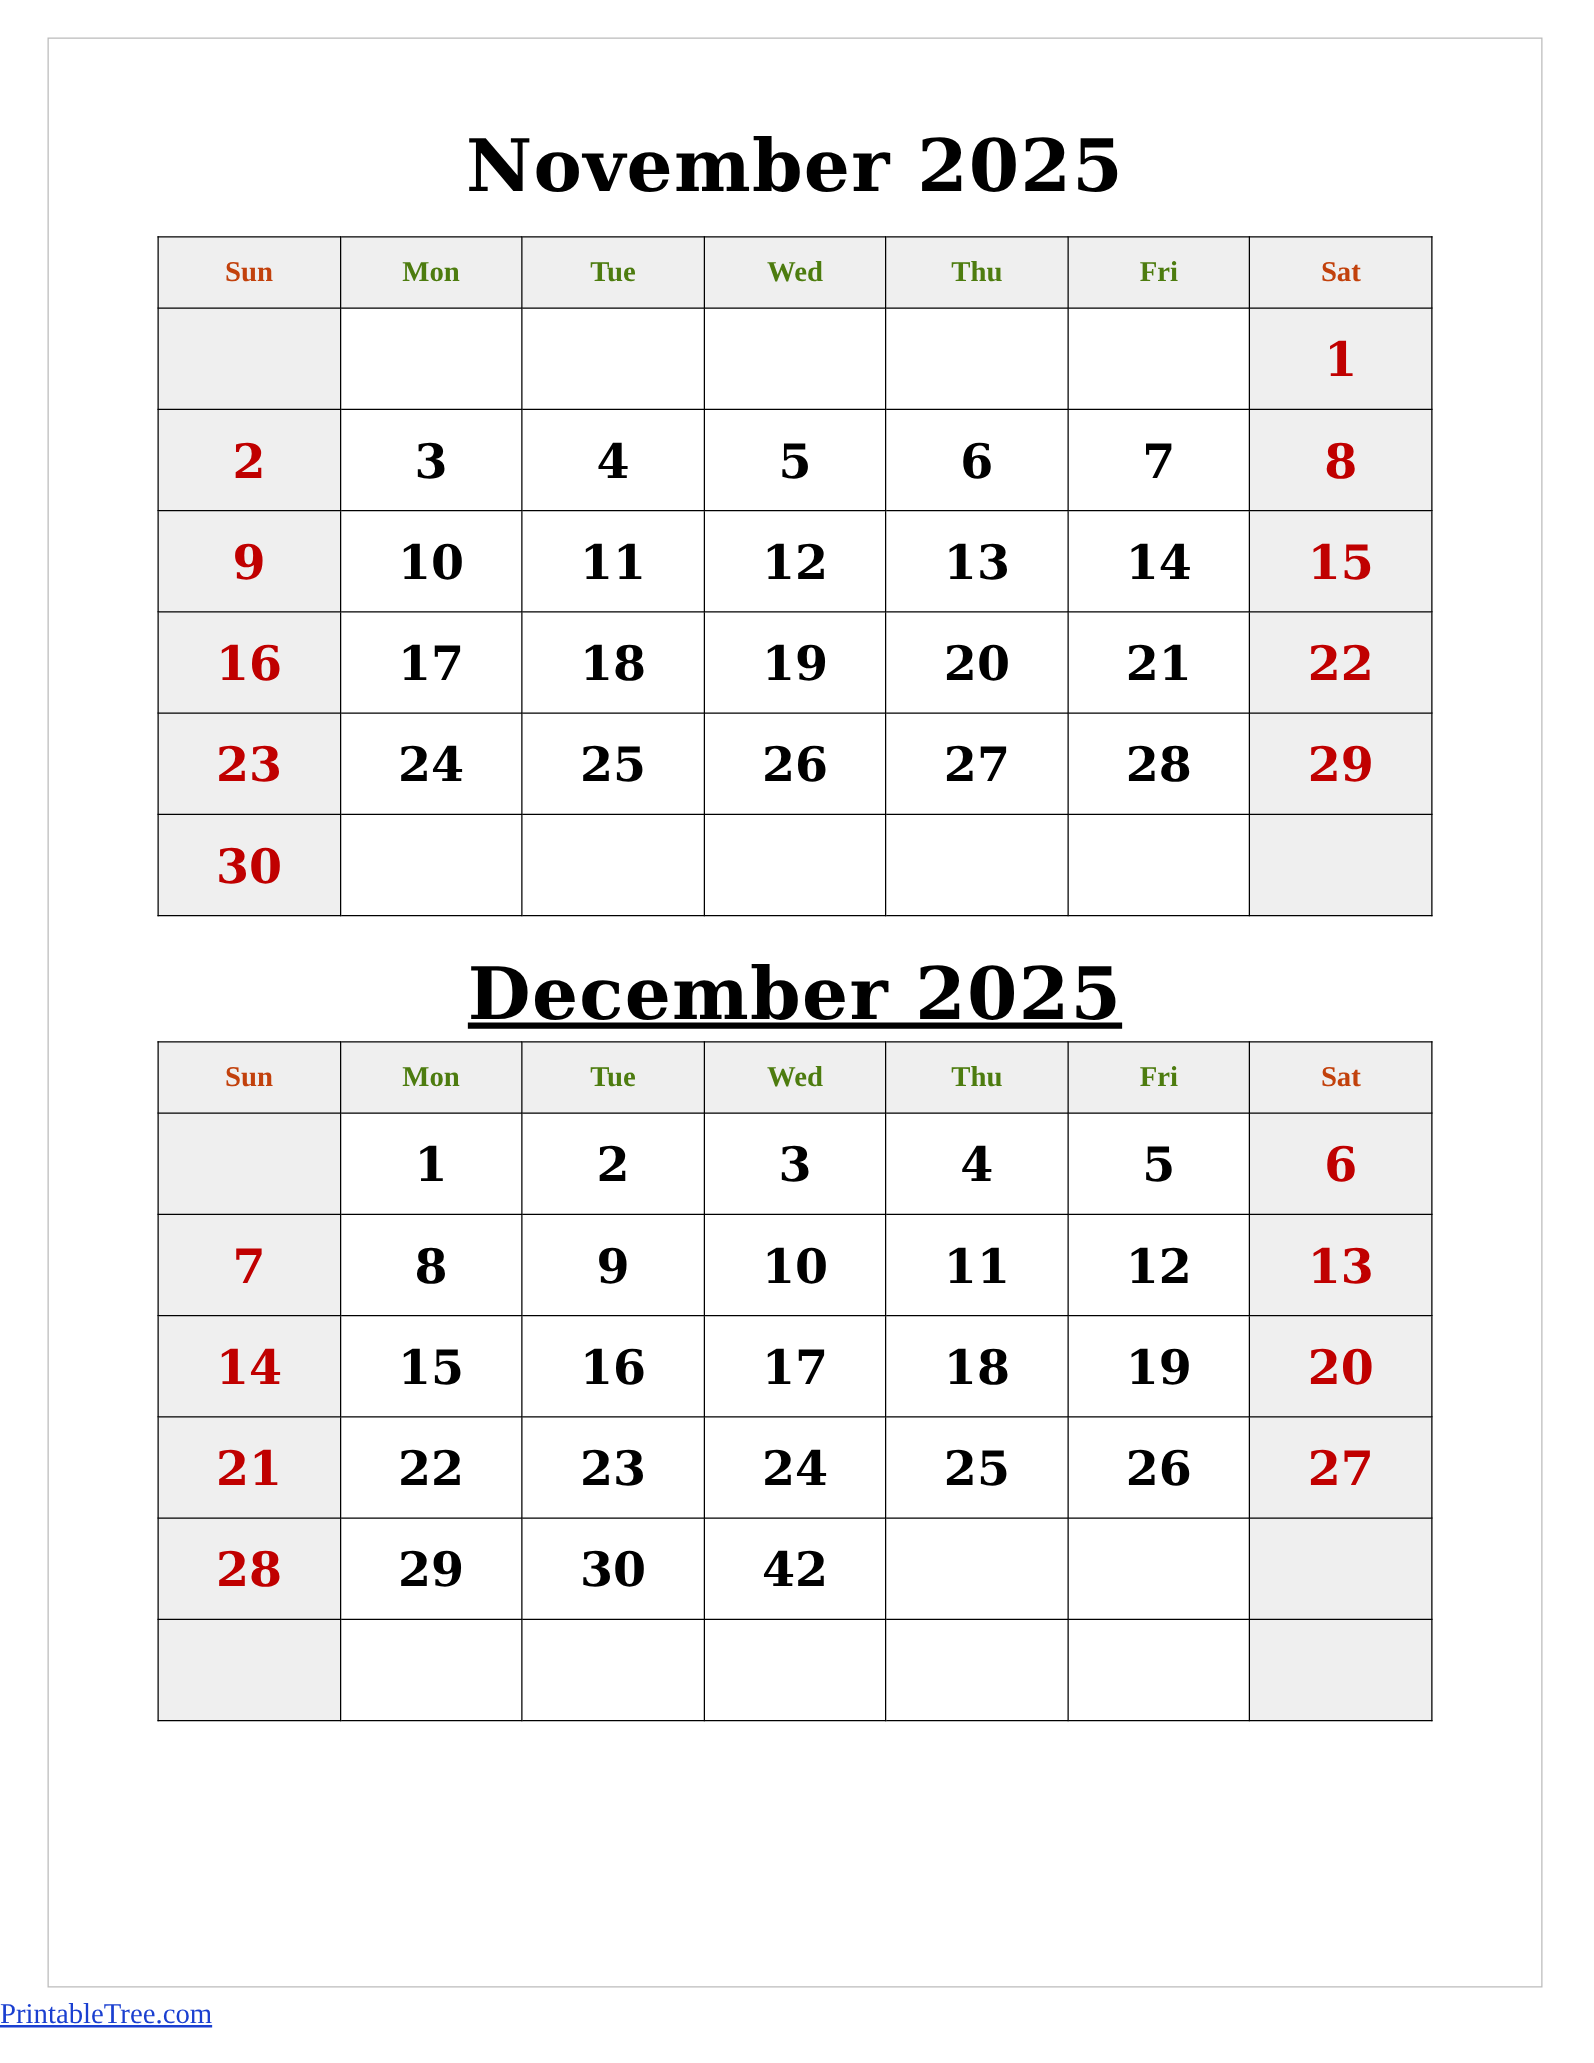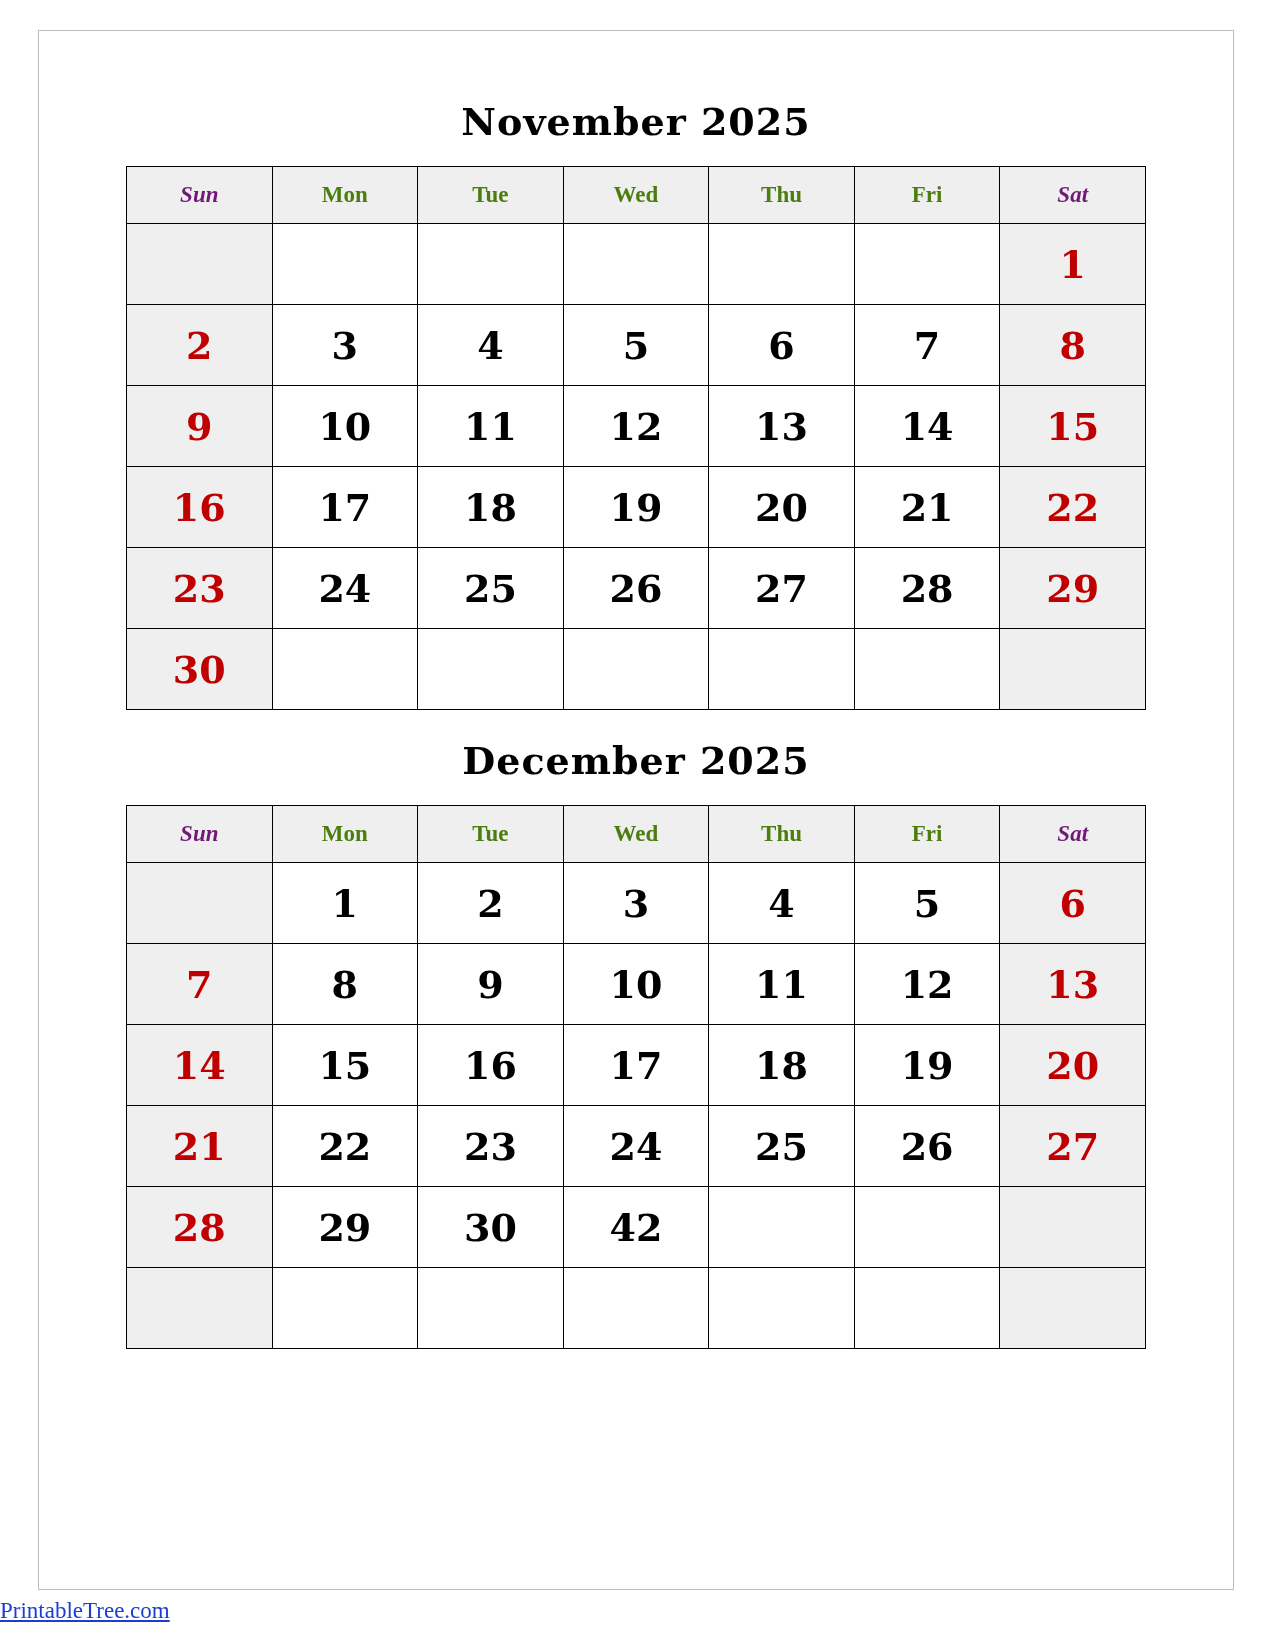--- a/index.html
+++ b/index.html
@@ -24,28 +24,28 @@
     background: #ffffff;
   }
   .month-block {
     width: 1020px;
     margin: 0 auto;
   }
   .month-title {
     text-align: center;
     font-family: "DejaVu Serif", serif;
     font-weight: bold;
-    font-size: 38px;
+    font-size: 58px;
     letter-spacing: 1px;
     color: #000000;
     margin: 0;
     padding: 0;
   }
   #nov-title { padding-top: 68px; padding-bottom: 22px; }
-  #dec-title { padding-top: 28px; padding-bottom: 22px; }
+  #dec-title { padding-top: 28px; padding-bottom: 4px; text-decoration: underline; }
 
   table.cal {
     border-collapse: collapse;
     width: 1020px;
     table-layout: fixed;
     border: 1px solid #000000;
   }
   table.cal th, table.cal td {
     border: 1px solid #000000;
     text-align: center;
@@ -53,22 +53,21 @@
     padding: 0;
   }
   table.cal th {
     height: 56px;
     font-family: "Liberation Serif", serif;
     font-weight: bold;
     font-size: 23px;
     background: #efefef;
   }
   table.cal th.weekend-head {
-    color: #701a75;
-    font-style: italic;
+    color: #c2410c;
   }
   table.cal th.weekday-head {
     color: #4d7c0f;
     background: #efefef;
   }
   table.cal td {
     height: 80px;
     font-family: "DejaVu Serif", serif;
     font-weight: bold;
     font-size: 38px;

